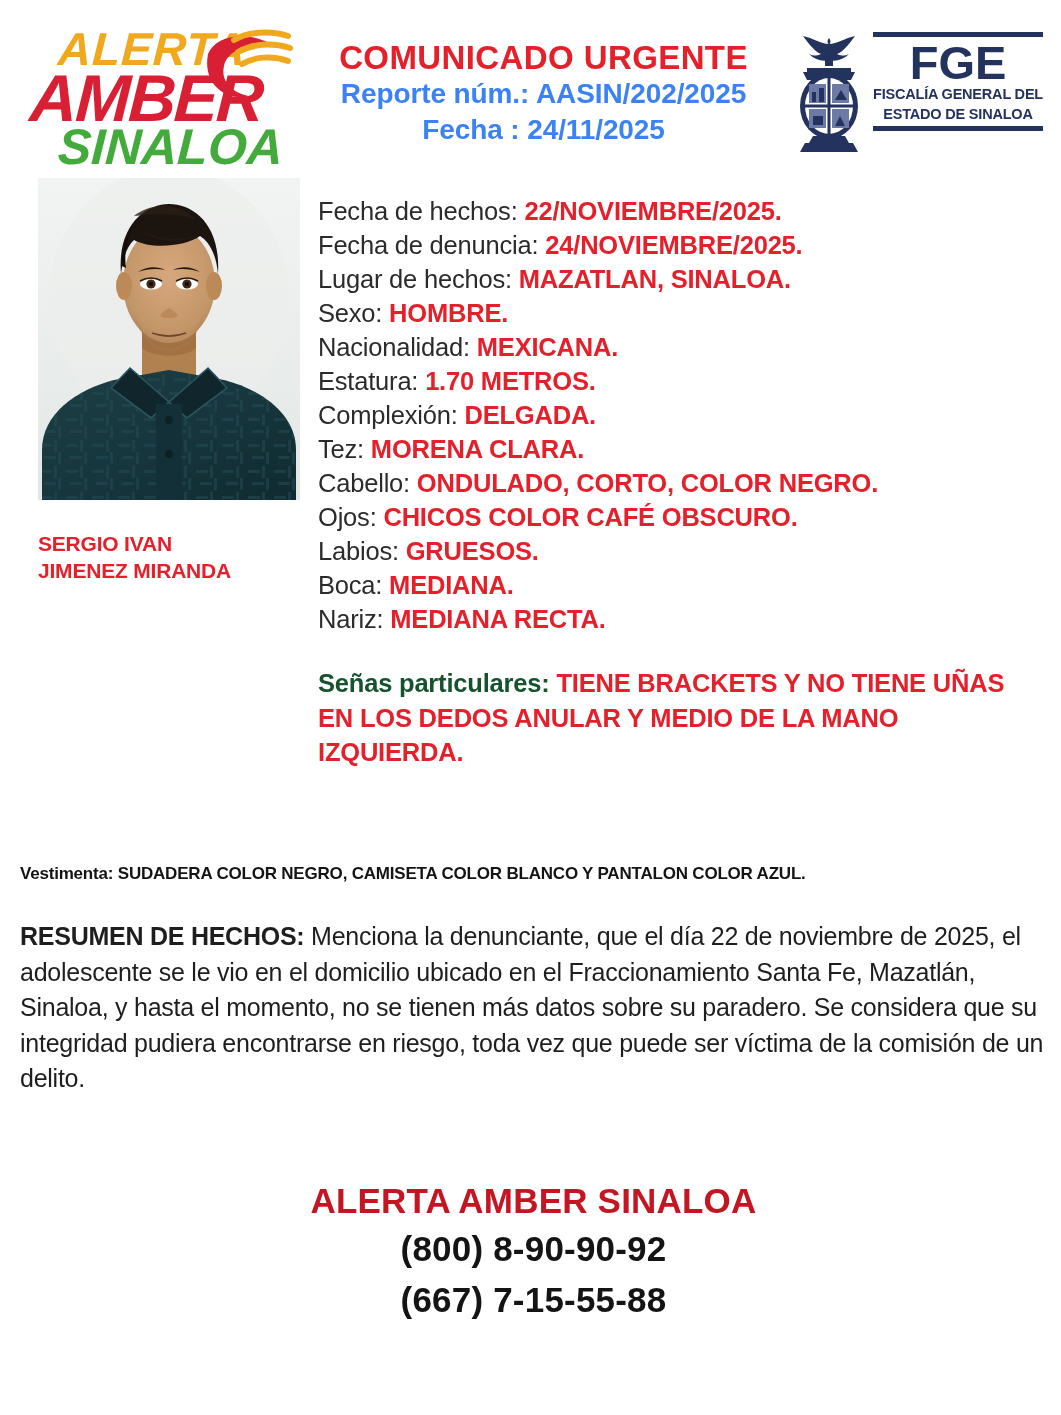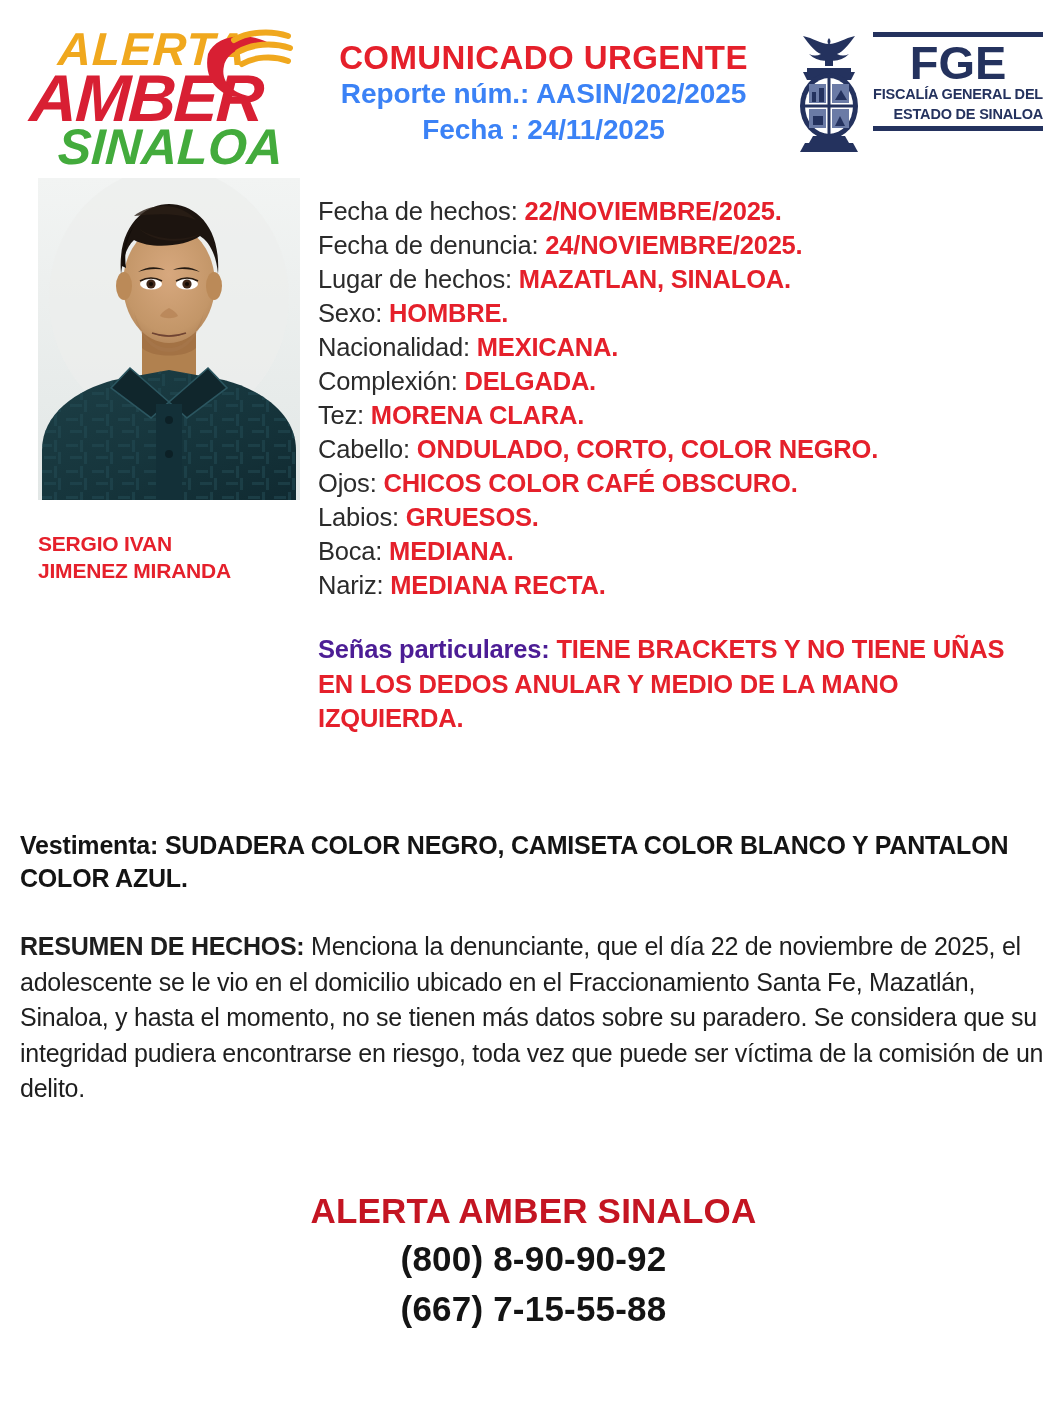--- a/index.html
+++ b/index.html
@@ -104,21 +104,21 @@
     line-height: 1.0;
     letter-spacing: 0px;
     text-align: center;
     padding: 2px 0 0 0;
   }
   .fge-sub {
     font-size: 14.5px;
     font-weight: bold;
     color: #24325e;
     line-height: 1.18;
-    text-align: right;
+    text-align: center;
     letter-spacing: -0.2px;
     padding-bottom: 3px;
   }
 
   
   .columns { display: flex; padding: 0 18px 0 22px; }
 
   .col-photo { flex: 0 0 284px; width: 284px; padding-left: 16px; }
   .photo-frame {
     width: 262px;
@@ -149,28 +149,28 @@
   }
   .detail-line .lbl { font-weight: normal; }
   .detail-line .val { font-weight: bold; color: #e5202b; }
 
   .senas {
     margin-top: 30px;
     font-size: 25.5px;
     line-height: 1.34;
     letter-spacing: -0.2px;
   }
-  .senas .lbl { font-weight: bold; color: #4c1d95; }
+  .senas .lbl { font-weight: bold; color: #14532d; }
   .senas .val { font-weight: bold; color: #e5202b; }
 
   
   .lower { padding: 0 14px 0 20px; }
   .vestimenta {
     margin-top: 94px;
-    font-size: 25px;
+    font-size: 17px;
     font-weight: bold;
     color: #141414;
     line-height: 1.33;
     letter-spacing: -0.2px;
   }
   .resumen {
     margin-top: 34px;
     font-size: 25px;
     line-height: 1.42;
     color: #1e1e1e;
@@ -338,20 +338,21 @@
     </div>
   </div>
 
   <div class="col-details">
     <div id="detail-list">
         <div class="detail-line"><span class="lbl">Fecha de hechos:</span> <span class="val">22/NOVIEMBRE/2025.</span></div>
         <div class="detail-line"><span class="lbl">Fecha de denuncia:</span> <span class="val">24/NOVIEMBRE/2025.</span></div>
         <div class="detail-line"><span class="lbl">Lugar de hechos:</span> <span class="val">MAZATLAN, SINALOA.</span></div>
         <div class="detail-line"><span class="lbl">Sexo:</span> <span class="val">HOMBRE.</span></div>
         <div class="detail-line"><span class="lbl">Nacionalidad:</span> <span class="val">MEXICANA.</span></div>
+        <div class="detail-line"><span class="lbl">Estatura:</span> <span class="val">1.70 METROS.</span></div>
         <div class="detail-line"><span class="lbl">Complexión:</span> <span class="val">DELGADA.</span></div>
         <div class="detail-line"><span class="lbl">Tez:</span> <span class="val">MORENA CLARA.</span></div>
         <div class="detail-line"><span class="lbl">Cabello:</span> <span class="val">ONDULADO, CORTO, COLOR NEGRO.</span></div>
         <div class="detail-line"><span class="lbl">Ojos:</span> <span class="val">CHICOS COLOR CAFÉ OBSCURO.</span></div>
         <div class="detail-line"><span class="lbl">Labios:</span> <span class="val">GRUESOS.</span></div>
         <div class="detail-line"><span class="lbl">Boca:</span> <span class="val">MEDIANA.</span></div>
         <div class="detail-line"><span class="lbl">Nariz:</span> <span class="val">MEDIANA RECTA.</span></div>
       </div>
     <div class="senas">
       <span class="lbl">Señas particulares:</span>

